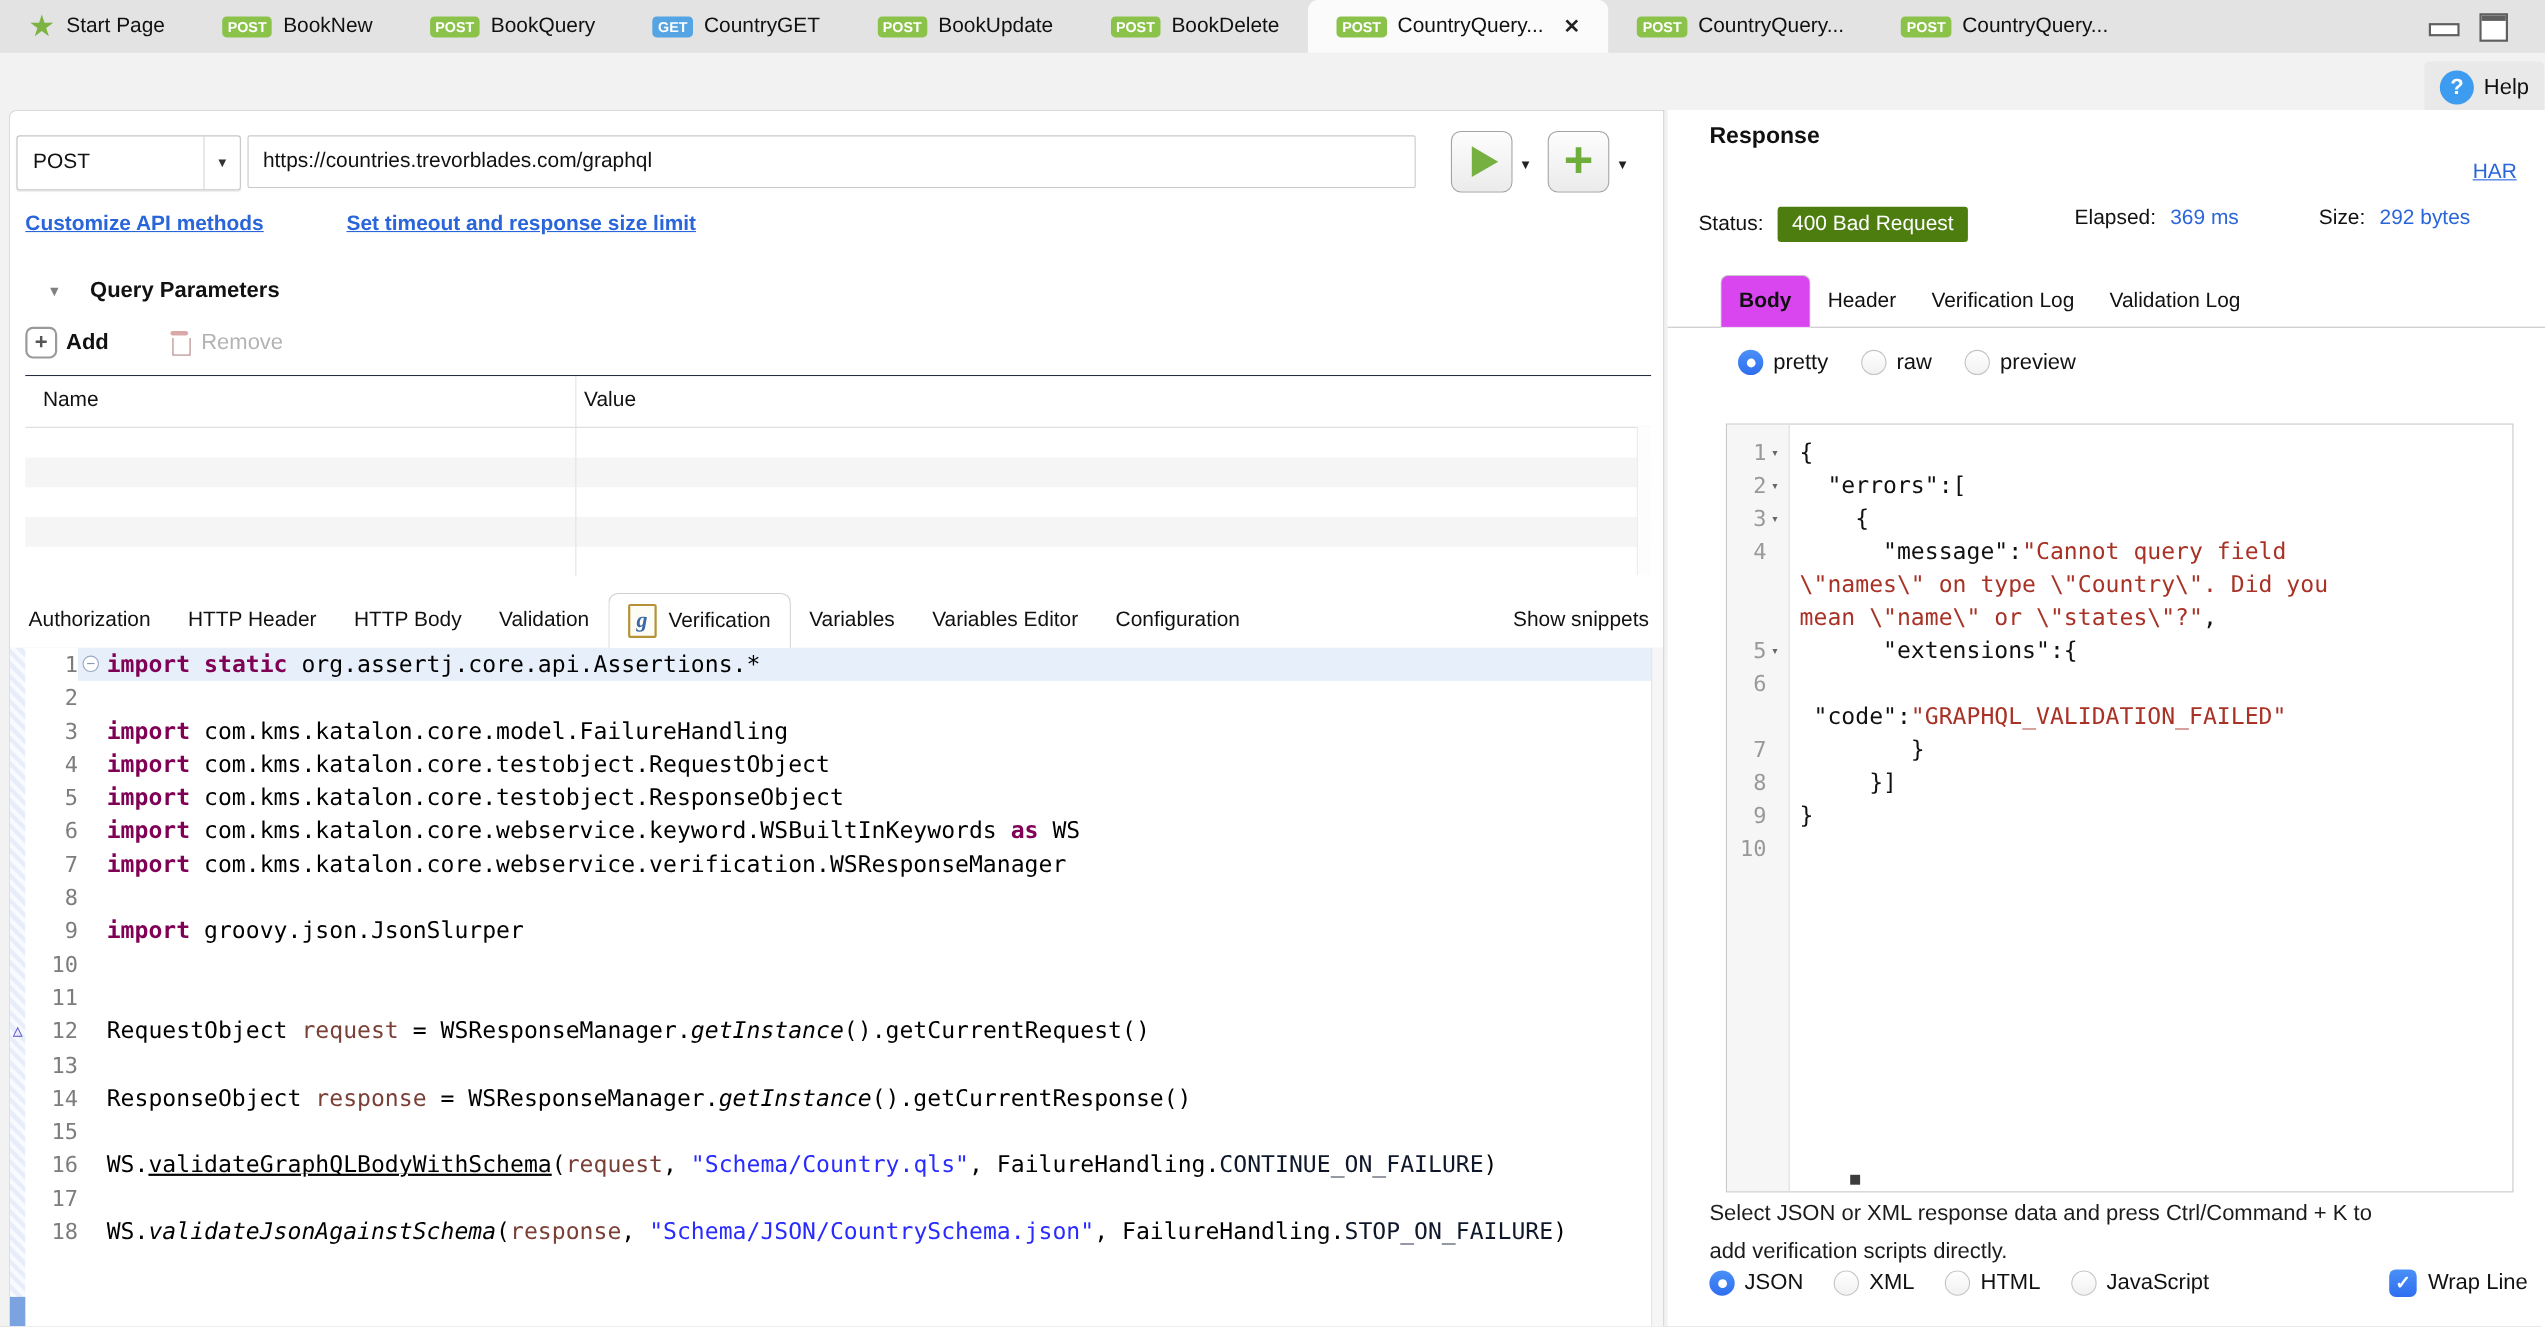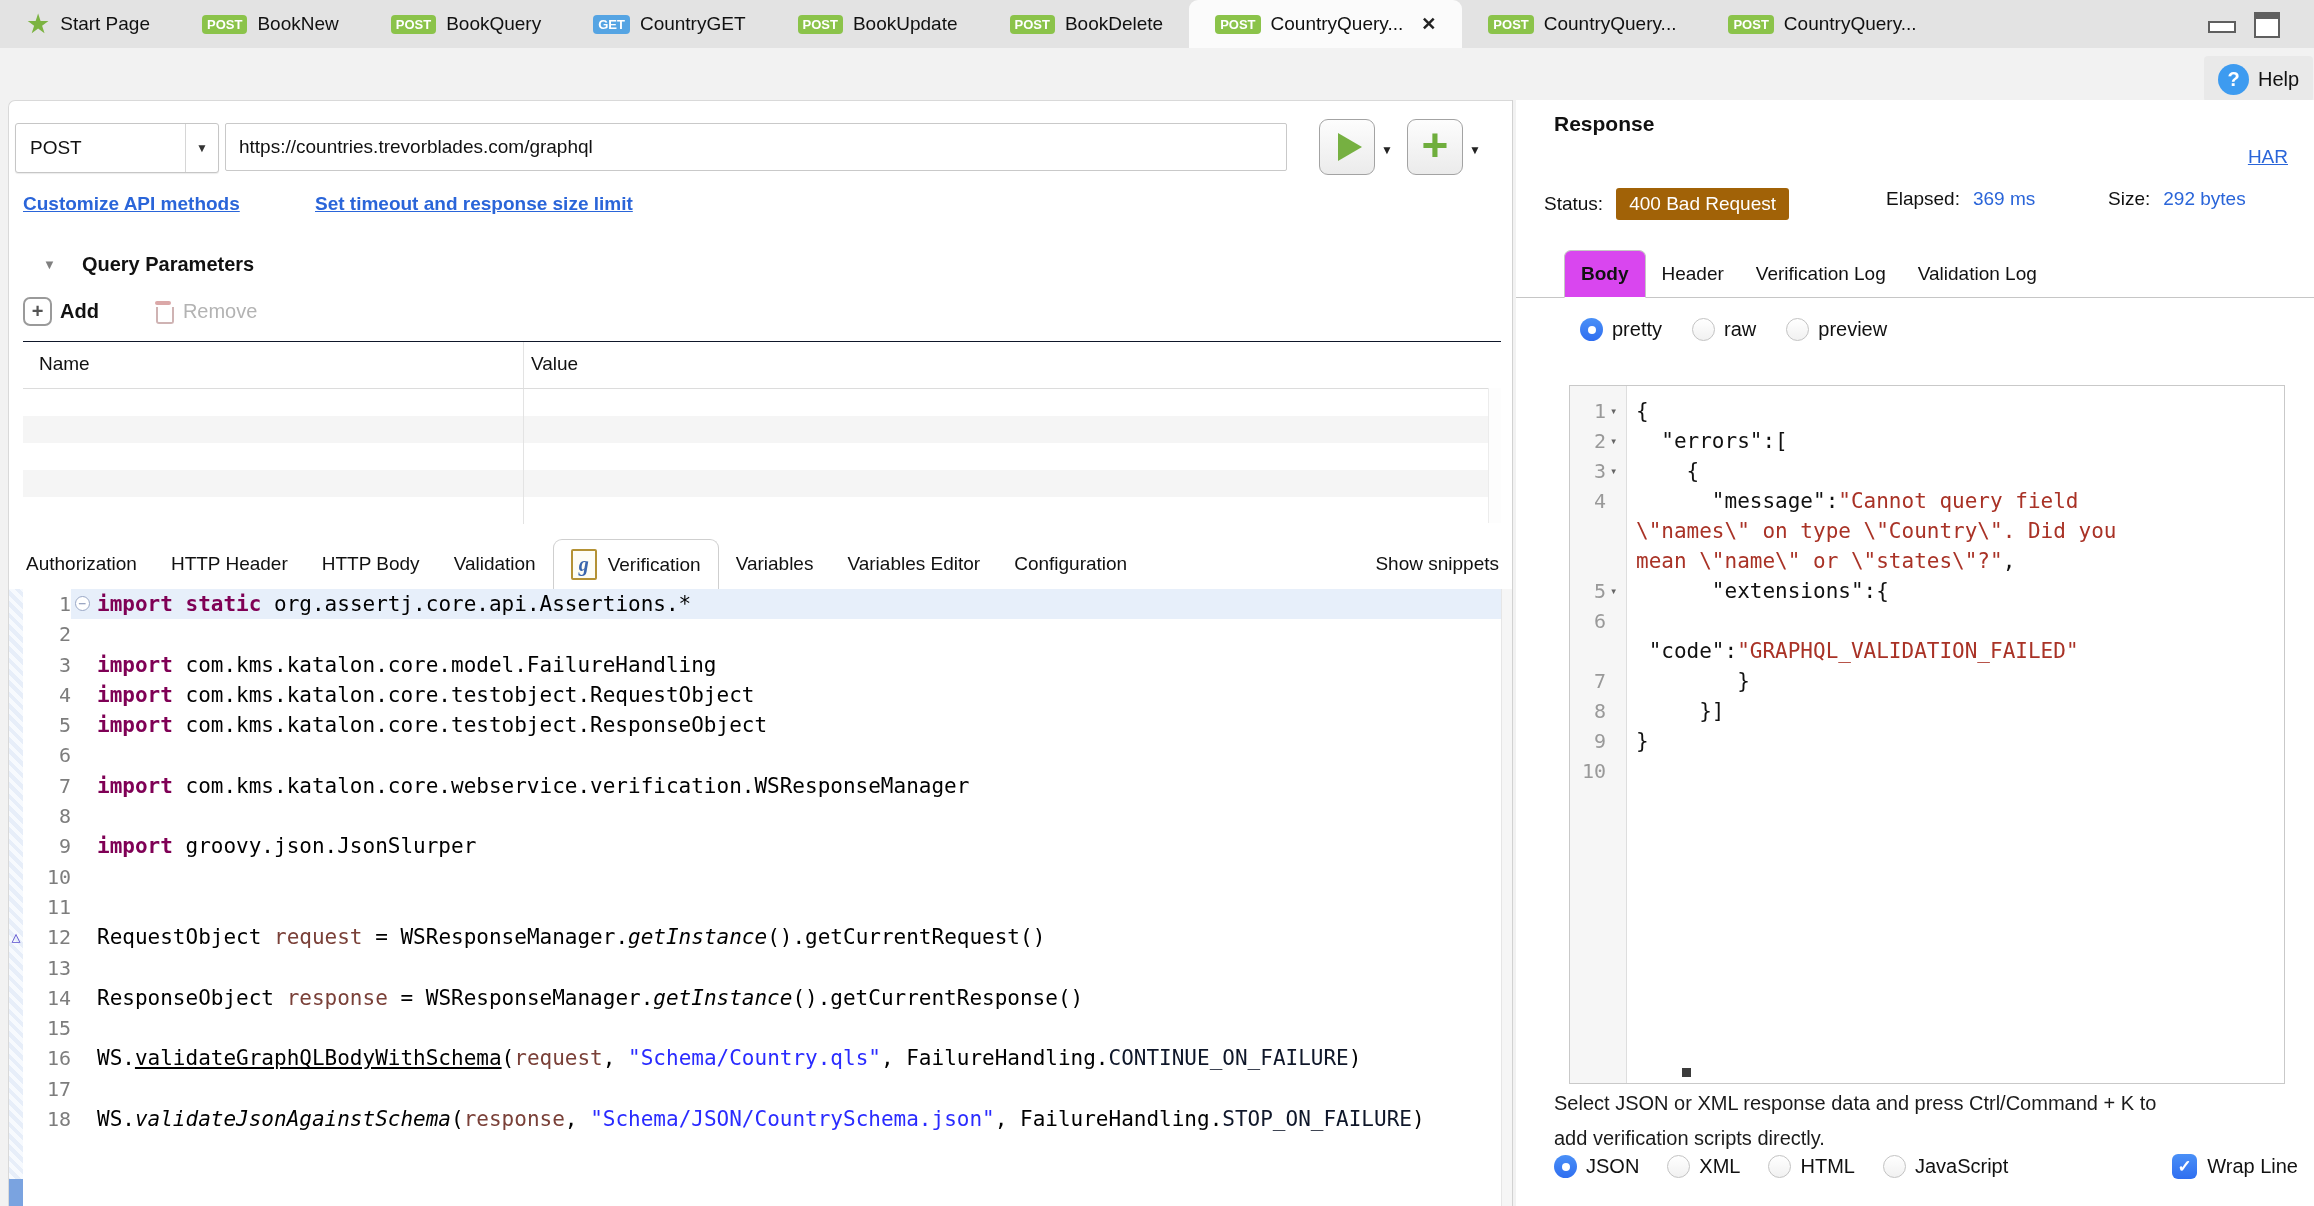--- a/index.html
+++ b/index.html
@@ -88,21 +88,21 @@
   .s{color:#2a2bff;}
   .ci{color:#0f172a;}
   .im{font-style:italic;}
   .um{text-decoration:underline;}
   .edscroll{position:absolute;right:0;top:0;width:11px;height:100%;background:#f6f6f6;border-left:1px solid #e6e6e6;}
   
   .res-title{position:absolute;left:38px;top:12px;font-size:21px;font-weight:700;}
   .har{position:absolute;right:26px;top:46px;font-size:19px;color:#2a65d9;text-decoration:underline;cursor:pointer;margin-left:16px;}
   .statusrow{position:absolute;left:0;top:88px;width:100%;height:36px;font-size:19px;}
   .statusrow .grp{position:absolute;display:flex;align-items:center;gap:13px;}
-  .stbadge{background:#a16207;color:#fff;padding:5px 13px;border-radius:3px;}
+  .stbadge{background:#4d7c0f;color:#fff;padding:5px 13px;border-radius:3px;}
   .bluev{color:#2a65d9;}
   .restabs{position:absolute;left:0;top:150px;width:798px;height:48px;display:flex;align-items:stretch;
         border-bottom:1px solid #c6c6c6;padding-left:48px;box-sizing:border-box;font-size:19px;}
   .rtab{display:flex;align-items:center;padding:0 16px;white-space:nowrap;cursor:pointer;}
   .rtab.active{background:#d946ef;border:1px solid #c6c6c6;border-bottom:1px solid #fff;border-radius:7px 7px 0 0;margin-bottom:-1px;font-weight:bold;}
   .modesrow{position:absolute;left:64px;top:218px;display:flex;align-items:center;gap:30px;font-size:20px;}
   .rgrp{display:flex;align-items:center;gap:9px;cursor:pointer;}
   .radio{width:23px;height:23px;border-radius:50%;border:1px solid #c3c3c3;background:linear-gradient(#fff,#f1f1f1);box-sizing:border-box;position:relative;}
   .radio.on{border:none;background:linear-gradient(#4a90f7,#2f6ef0);}
   .radio.on::after{content:"";position:absolute;left:7.5px;top:7.5px;width:8px;height:8px;border-radius:50%;background:#fff;}
@@ -259,21 +259,21 @@
 
     <div class="editor">
       <div class="checker"></div>
       <div class="bluemark"></div>
       <div id="codelines">
           <div class="cl hl"><span class="num">1</span><span class="fold">−</span><span class="code"><span class="k">import</span><span> </span><span class="k">static</span><span> org.assertj.core.api.Assertions.*</span></span></div>
           <div class="cl"><span class="num">2</span><span class="code"></span></div>
           <div class="cl"><span class="num">3</span><span class="code"><span class="k">import</span><span> com.kms.katalon.core.model.FailureHandling</span></span></div>
           <div class="cl"><span class="num">4</span><span class="code"><span class="k">import</span><span> com.kms.katalon.core.testobject.RequestObject</span></span></div>
           <div class="cl"><span class="num">5</span><span class="code"><span class="k">import</span><span> com.kms.katalon.core.testobject.ResponseObject</span></span></div>
-          <div class="cl"><span class="num">6</span></div>
+          <div class="cl"><span class="num">6</span><span class="code"><span class="k">import</span><span> com.kms.katalon.core.webservice.keyword.WSBuiltInKeywords </span><span class="k">as</span><span> WS</span></span></div>
           <div class="cl"><span class="num">7</span><span class="code"><span class="k">import</span><span> com.kms.katalon.core.webservice.verification.WSResponseManager</span></span></div>
           <div class="cl"><span class="num">8</span><span class="code"></span></div>
           <div class="cl"><span class="num">9</span><span class="code"><span class="k">import</span><span> groovy.json.JsonSlurper</span></span></div>
           <div class="cl"><span class="num">10</span></div>
           <div class="cl"><span class="num">11</span><span class="code"></span></div>
           <div class="cl"><span class="marker">△</span><span class="num">12</span><span class="code"><span>RequestObject </span><span class="v">request</span><span> = WSResponseManager.</span><span class="im">getInstance</span><span>().getCurrentRequest()</span></span></div>
           <div class="cl"><span class="num">13</span><span class="code"></span></div>
           <div class="cl"><span class="num">14</span><span class="code"><span>ResponseObject </span><span class="v">response</span><span> = WSResponseManager.</span><span class="im">getInstance</span><span>().getCurrentResponse()</span></span></div>
           <div class="cl"><span class="num">15</span><span class="code"></span></div>
           <div class="cl"><span class="num">16</span><span class="code"><span>WS.</span><span class="um">validateGraphQLBodyWithSchema</span><span>(</span><span class="v">request</span><span>, </span><span class="s">"Schema/Country.qls"</span><span>, FailureHandling.</span><span class="ci">CONTINUE_ON_FAILURE</span><span>)</span></span></div>

